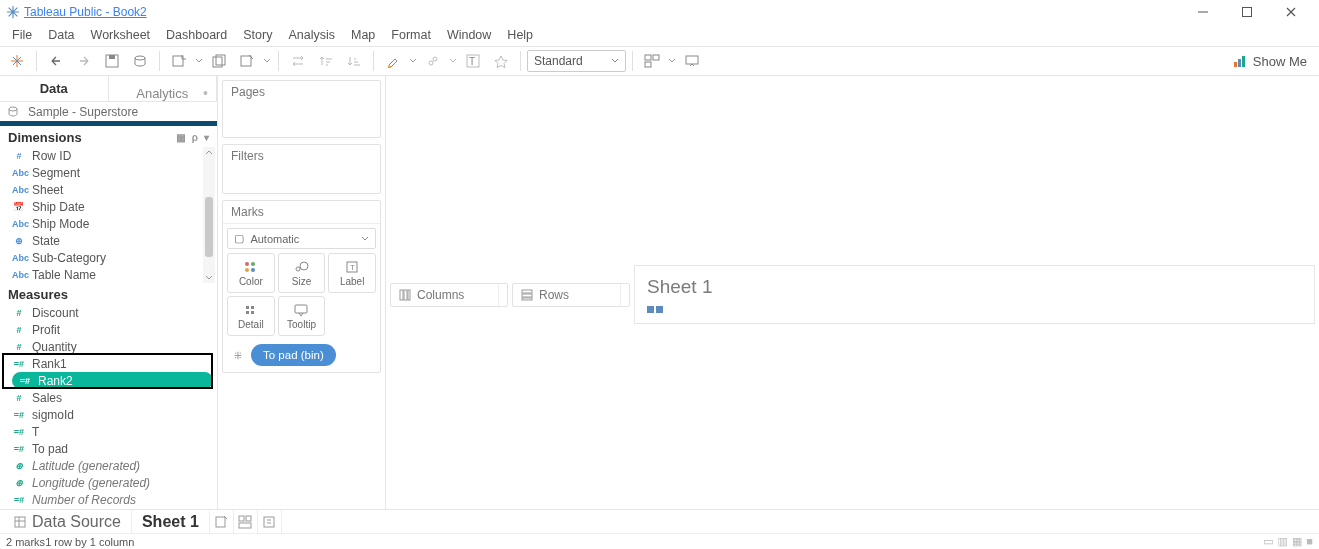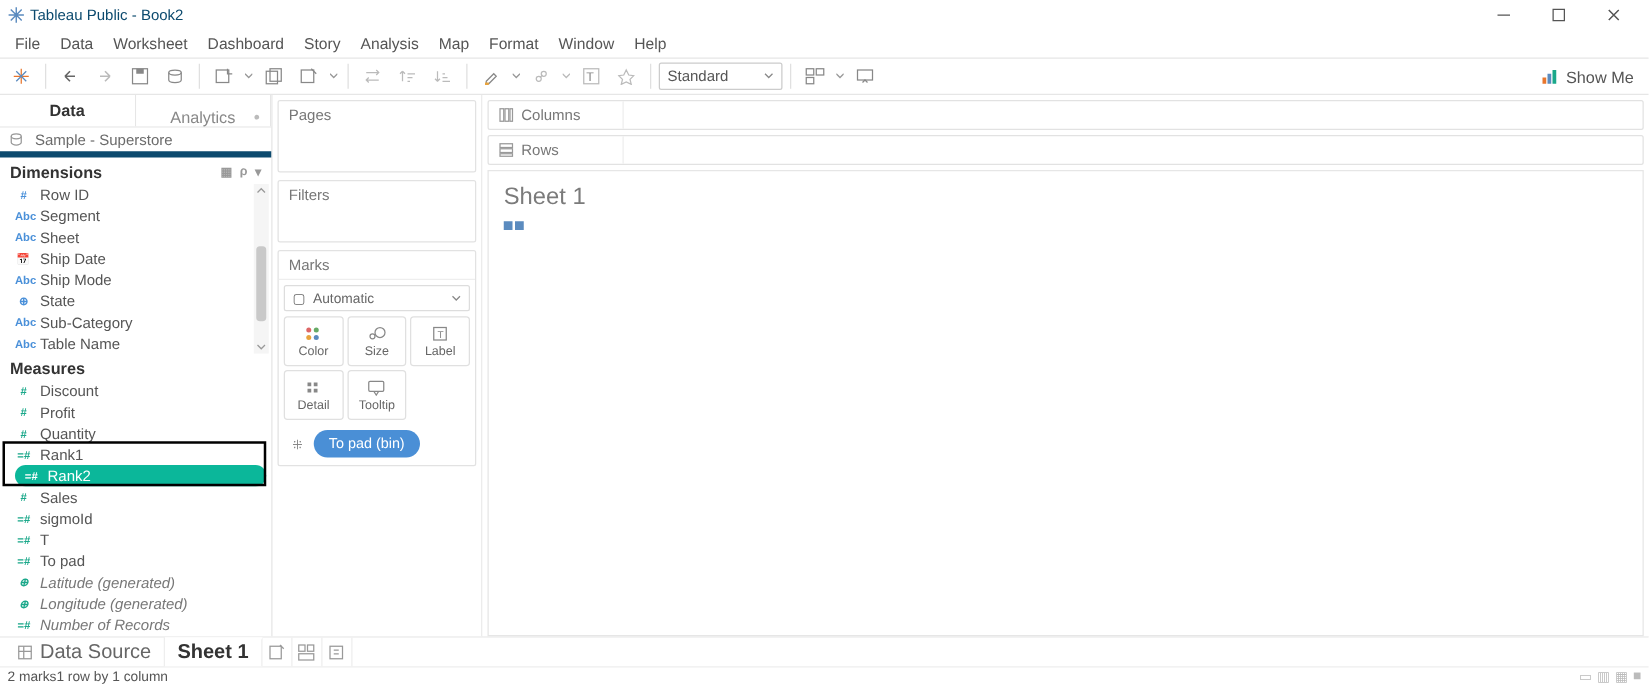--- a/index.html
+++ b/index.html
@@ -17,21 +17,21 @@
   
   .titlebar {
     display: flex;
     align-items: center;
     justify-content: space-between;
     height: 24px;
     padding: 0 6px;
   }
   .titlebar-left { display: flex; align-items: center; gap: 4px; }
   .titlebar-icon { width: 14px; height: 14px; color:#6b9bd1; }
-  .titlebar-title { font-size: 12px; color:#0c4a6e; }
+  .titlebar-title { font-size: 12px; color:#3b82f6;text-decoration:underline; }
   .titlebar-controls { display: flex; gap: 12px; align-items:center; padding-right:6px; }
   .win-btn { width: 32px; height:20px; display:flex; align-items:center; justify-content:center; color:#555; }
   .win-btn svg { width:12px; height:12px; }
 
   
   .menubar {
     display: flex;
     align-items: center;
     gap: 4px;
     padding: 0 6px;
@@ -229,24 +229,25 @@
   .pill-prefix {
     position:absolute; left:-22px;
     color:#888; font-size:10px;
     width:18px; text-align:center;
   }
 
   
   .canvas {
     flex:1;
     display:flex;
-    flex-direction:column;
+    flex-direction:row;
     background:#fff;
     padding:4px 4px 0 4px;
     gap:4px;
+    align-items:center;
   }
   .shelf {
     border:1px solid #e2e2e2;
     border-radius:2px;
     height:24px;
     display:flex; align-items:center;
     padding:0 8px;
     gap:8px;
     color:#777;
     font-size:12px;

